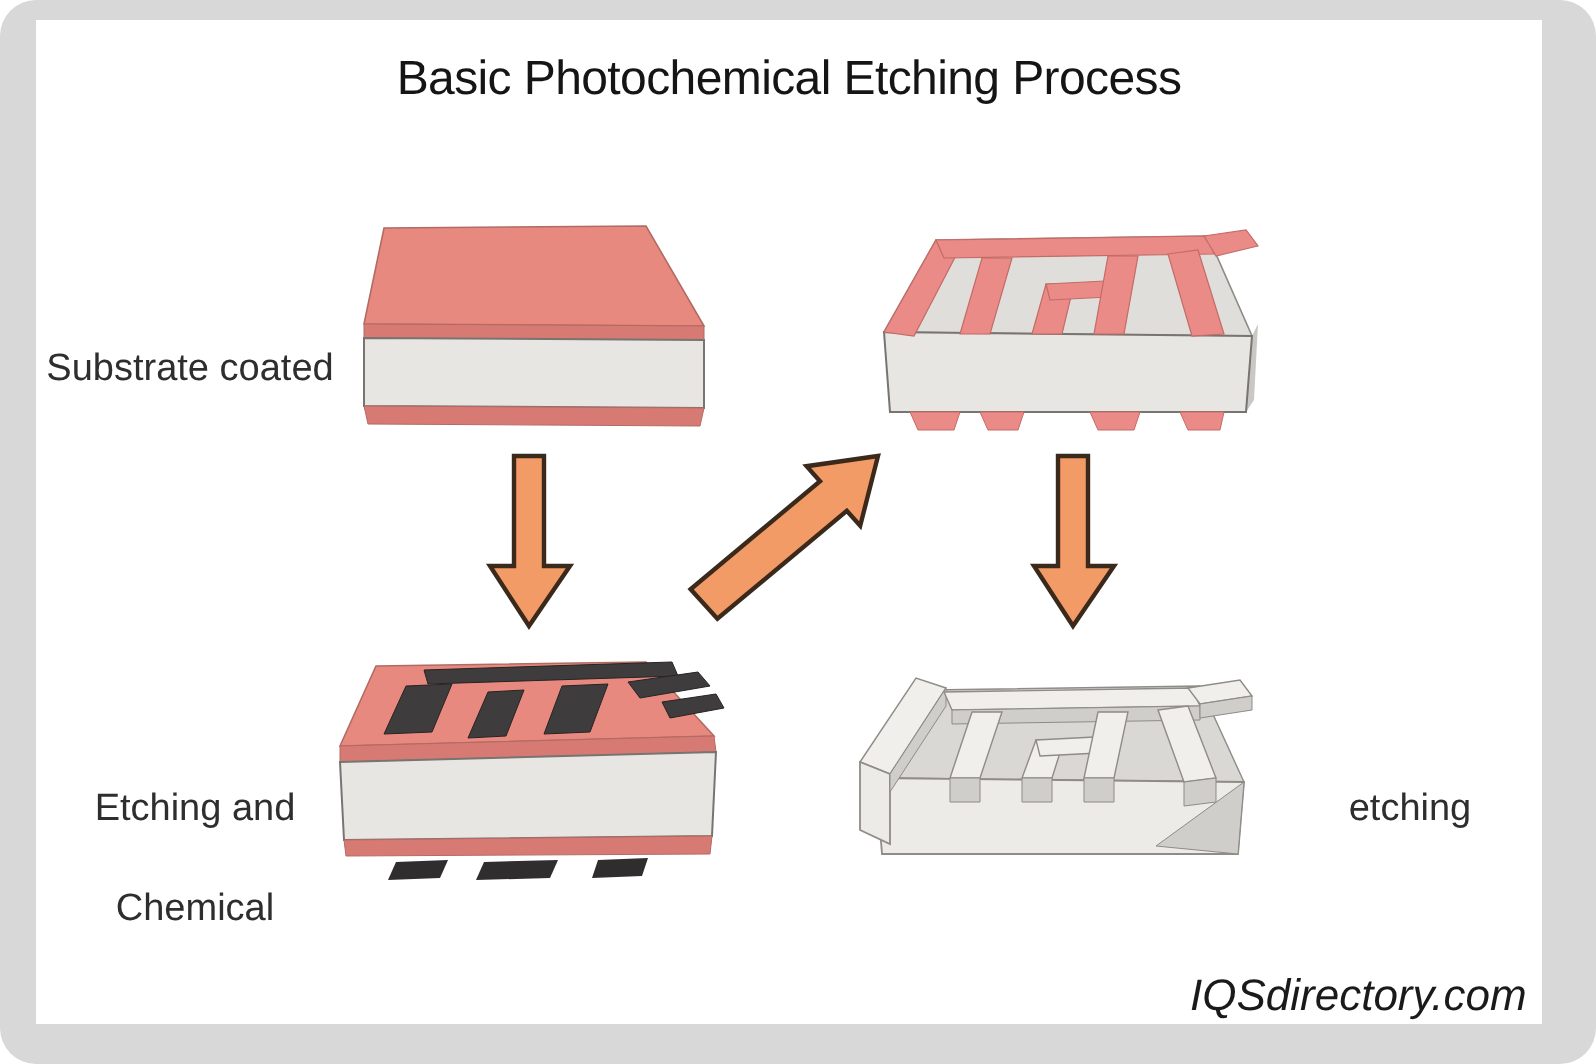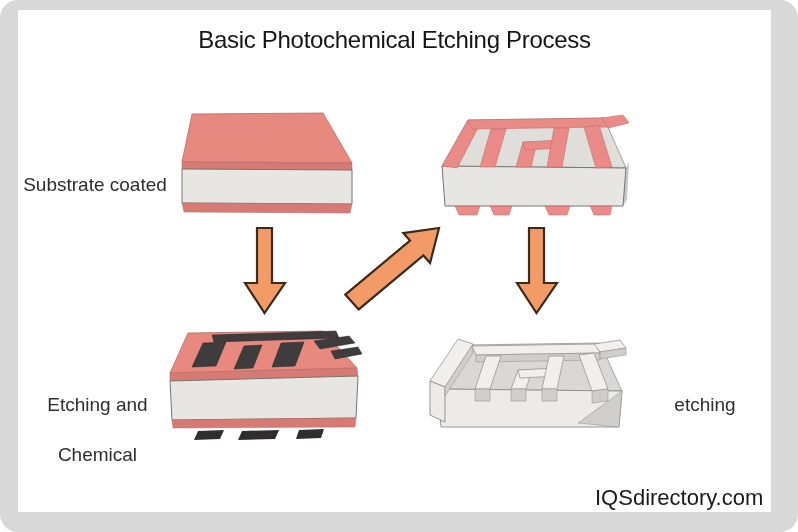--- a/index.html
+++ b/index.html
@@ -35,21 +35,21 @@
   .title{
     left:18px;top:26px;width:753px;text-align:center;
     font-size:24px;letter-spacing:-0.3px;color:#151515;
   }
   .stage-label{
     font-size:19px;line-height:1.16;color:var(--text);text-align:center;
   }
   .stage-label span{display:block;margin-top:28px;}
   .watermark{
     left:595px;top:485px;width:165px;text-align:left;
-    font-size:22px;color:#1a1a1a;
+    font-size:22px;color:#1a1a1a;font-style:italic;
   }
   svg{display:block;overflow:visible;}
   
   .pink-top  {fill:var(--photoresist-pink);stroke:#b26b64;stroke-width:.8;}
   .pink-edge {fill:var(--photoresist-edge);stroke:#b26b64;stroke-width:.5;}
   .pink-base {fill:var(--photoresist-edge);stroke:#b26b64;stroke-width:.5;}
   .gray-face {fill:var(--substrate-gray);stroke:#787470;stroke-width:1;}
   .gray-top  {fill:var(--gray-top);stroke:#8f8b86;stroke-width:.8;}
   .gray-side {fill:var(--gray-side);}
   .stripe    {fill:var(--resist-stripe-pink);stroke:#c46b67;stroke-width:.6;}

